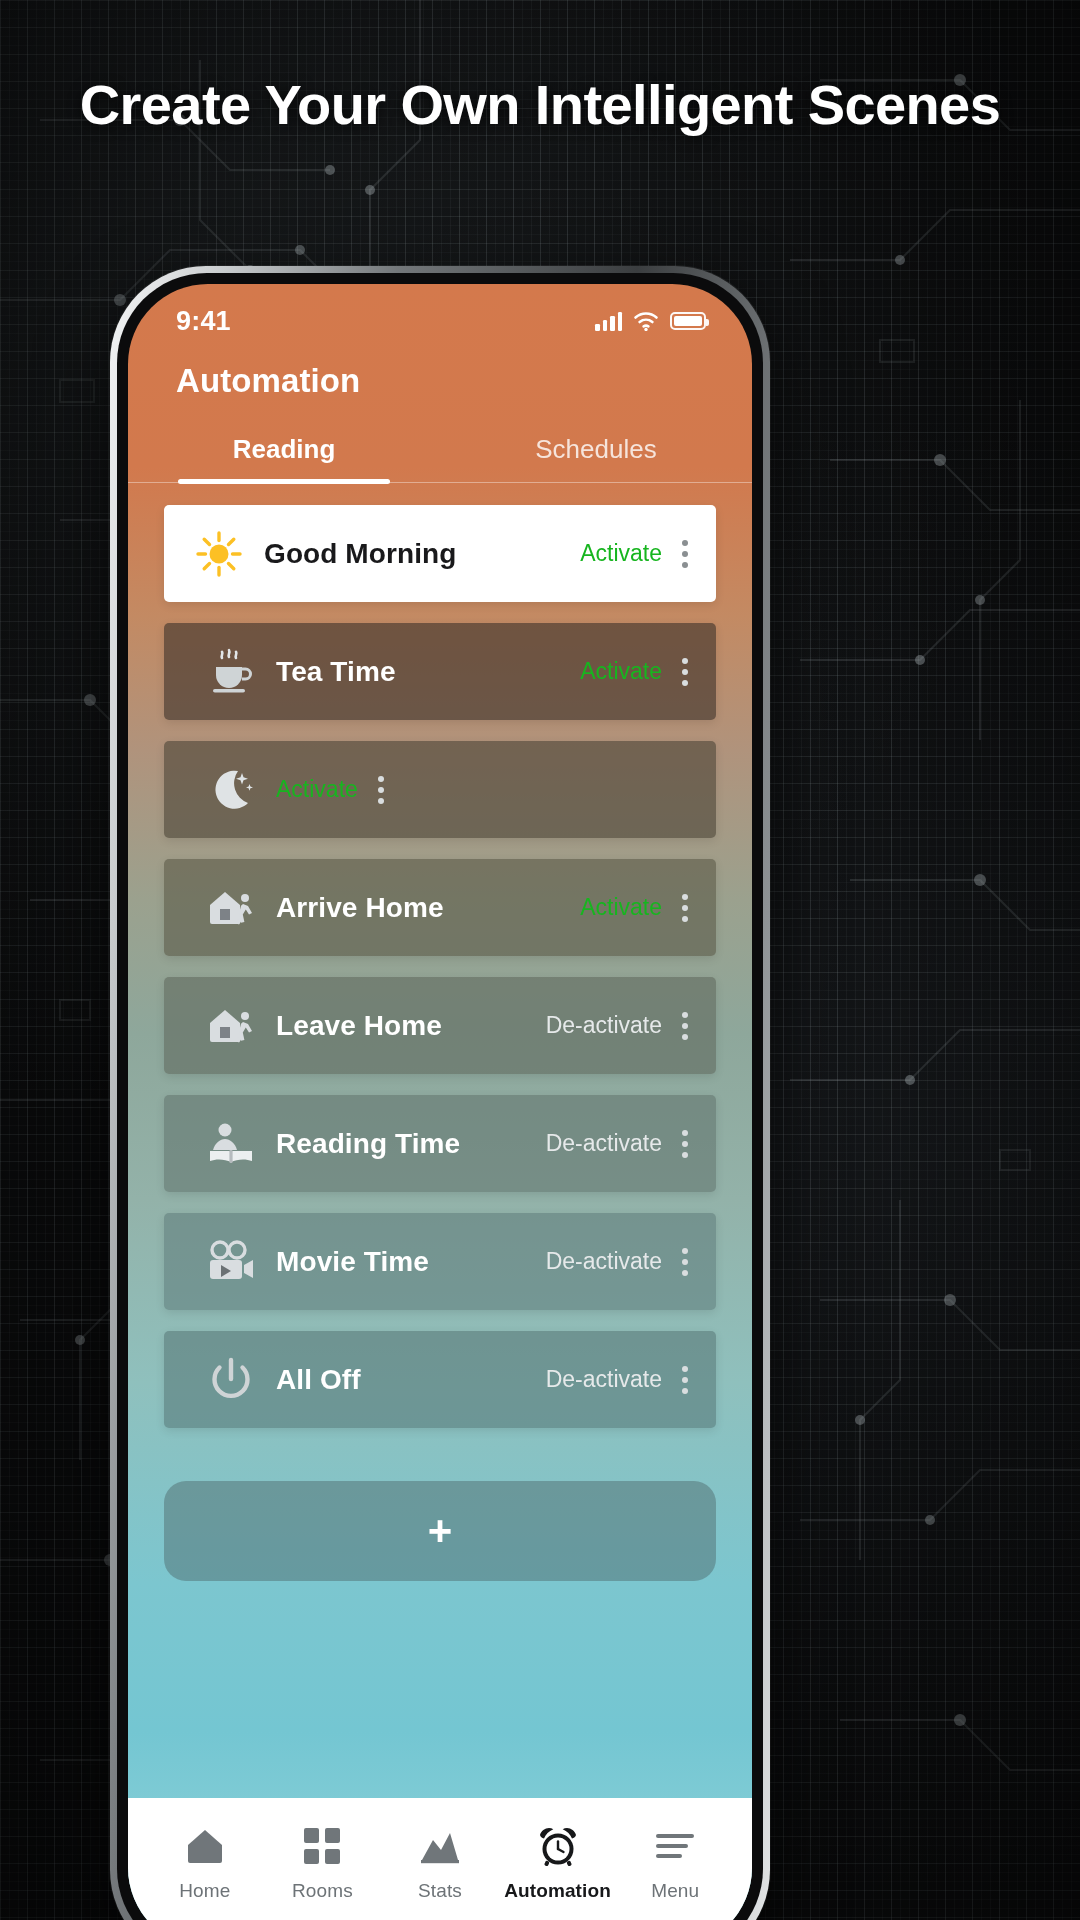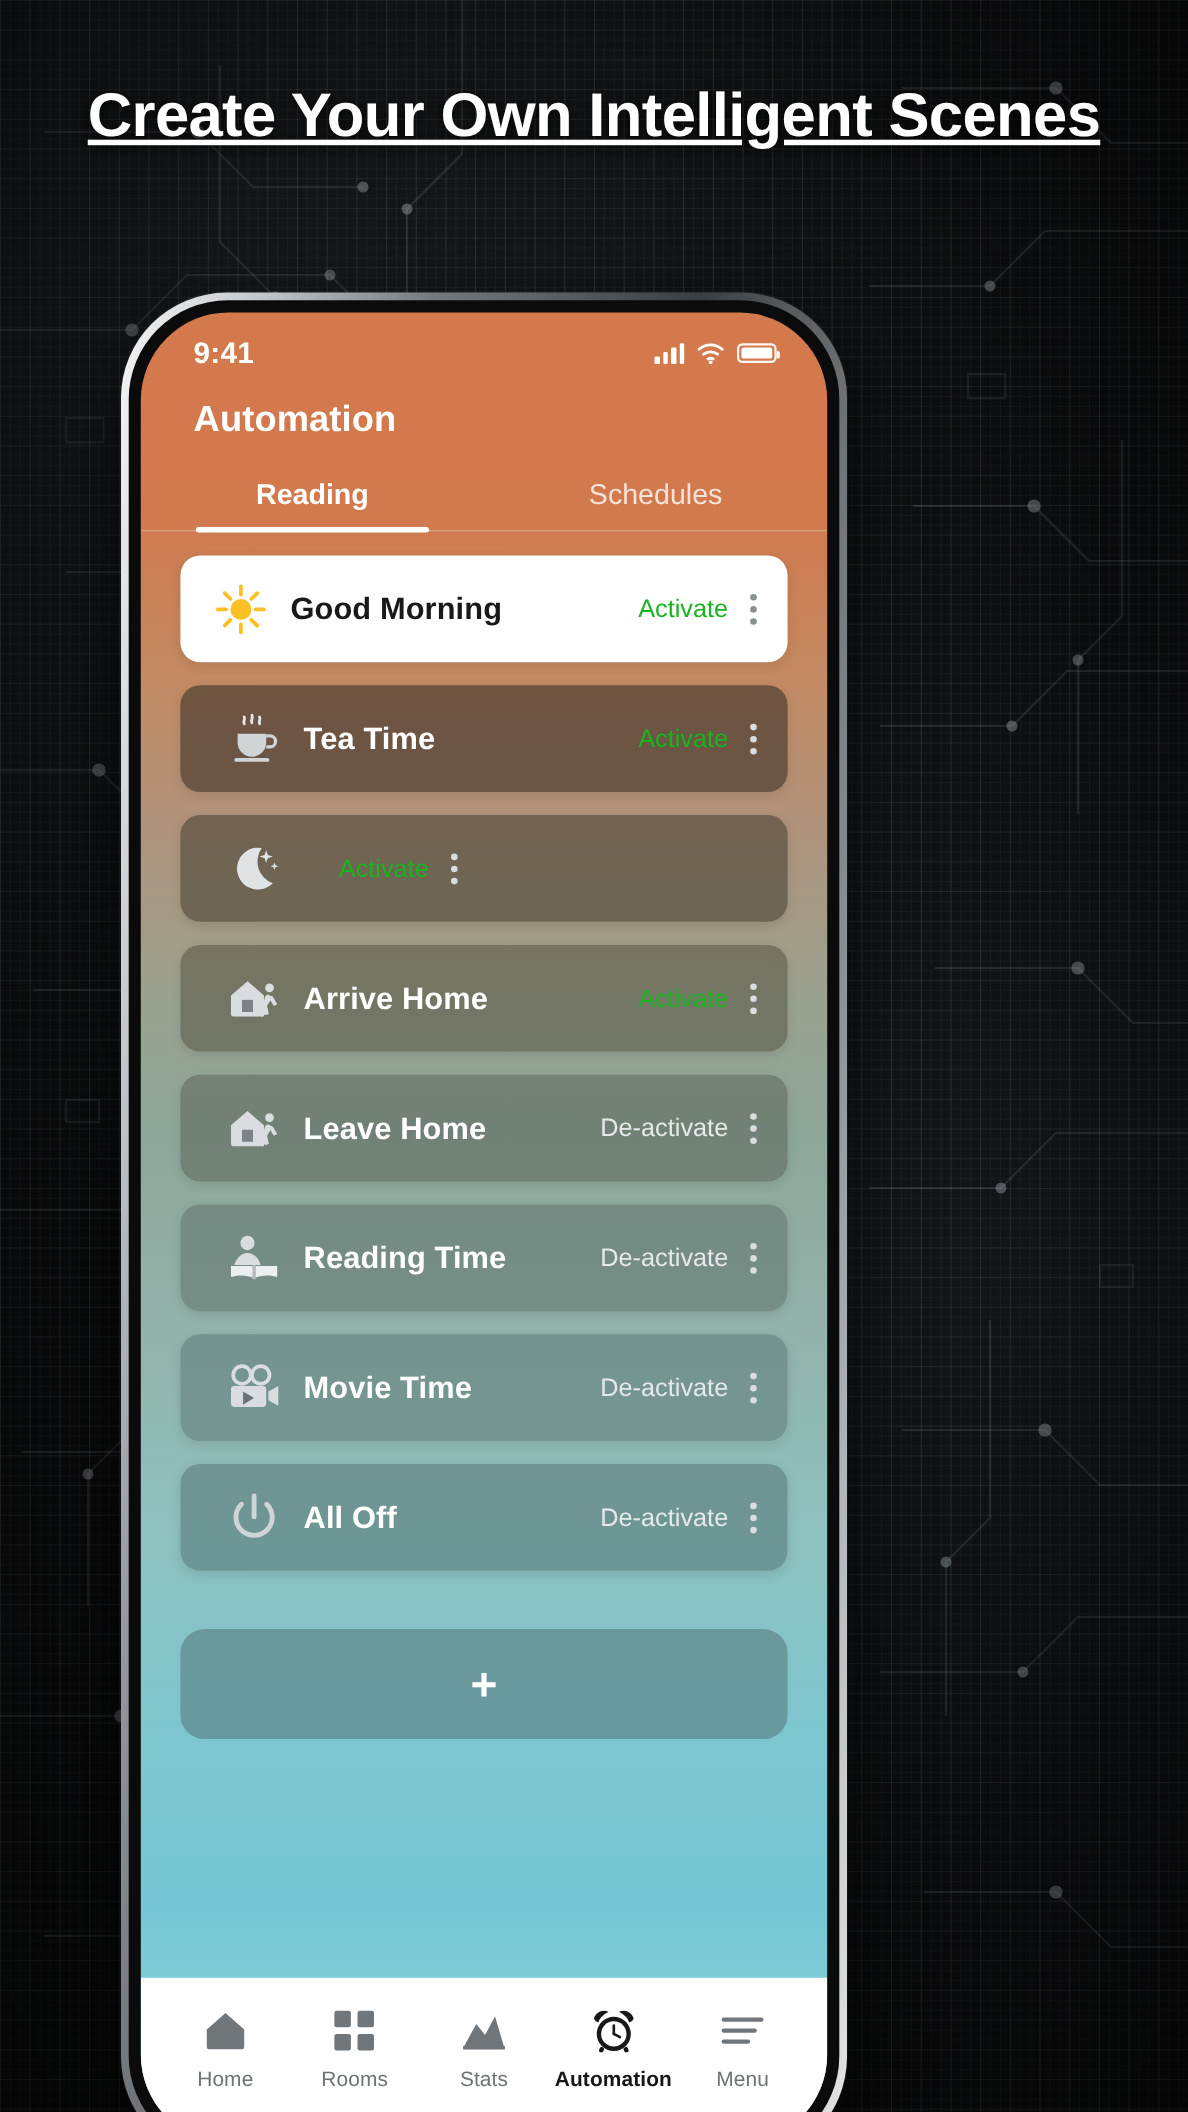--- a/index.html
+++ b/index.html
@@ -44,21 +44,20 @@
   #headline {
     position:absolute; top:74px; left:0; width:1080px;
     text-align:center;
     color:#fff;
     font-size:56px;
     font-weight:bold;
     line-height:1.09;
     letter-spacing:-.6px;
     text-shadow:0 2px 14px rgba(0,0,0,.75);
     z-index:5;
-    text-decoration:underline;
   }
 
   
   #phone {
     position:absolute;
     left:110px; top:266px;
     width:660px; height:1700px;
     border-radius:96px;
     background:linear-gradient(100deg,#f4f5f6 0%,#c9ccce 12%,#74787b 30%,#3b3e40 55%,#8d9194 80%,#e7e9ea 100%);
     padding:7px;
@@ -140,40 +139,40 @@
 
   
   #scene-list {
     flex:1 1 auto;
     padding:22px 36px 0 36px;
     display:flex; flex-direction:column; gap:21px;
     overflow:hidden;
   }
   .scene-card {
     height:97px; flex:0 0 97px;
-    border-radius:18px;
+    border-radius:5px;
     display:flex; align-items:center;
     padding:0 26px 0 26px;
     box-shadow:0 3px 10px rgba(0,0,0,.10);
   }
   .scene-card.light { background:#ffffff; }
   .scene-card.tinted{ background:rgba(58,48,42,.58);padding-left:38px; }
   .scene-icon {
     width:58px; flex:0 0 58px; height:58px;
     display:flex; align-items:center; justify-content:center;
     margin-right:16px;
   }
   .scene-name {
     flex:1 1 auto; font-size:28px; font-weight:bold;
     letter-spacing:.1px;
   }
   .scene-card.light .scene-name { color:#19191b; }
   .scene-card.tinted .scene-name{ color:#ffffff; }
   .scene-action { font-size:23px; margin-right:18px; white-space:nowrap; }
-  .act-on  { color:#17b51f;margin-left:32px; }
+  .act-on  { color:#17b51f; }
   .act-off { color:#e6e9ea; }
   .kebab { width:10px; display:flex; flex-direction:column; gap:5px; align-items:center; }
   .kebab i { width:6px; height:6px; border-radius:50%; display:block; }
   .scene-card.light .kebab i { background:#8a8f92; }
   .scene-card.tinted .kebab i{ background:#d9dddf; }
 
   
   #add-card {
     margin-top:32px;
     height:100px; flex:0 0 100px;

